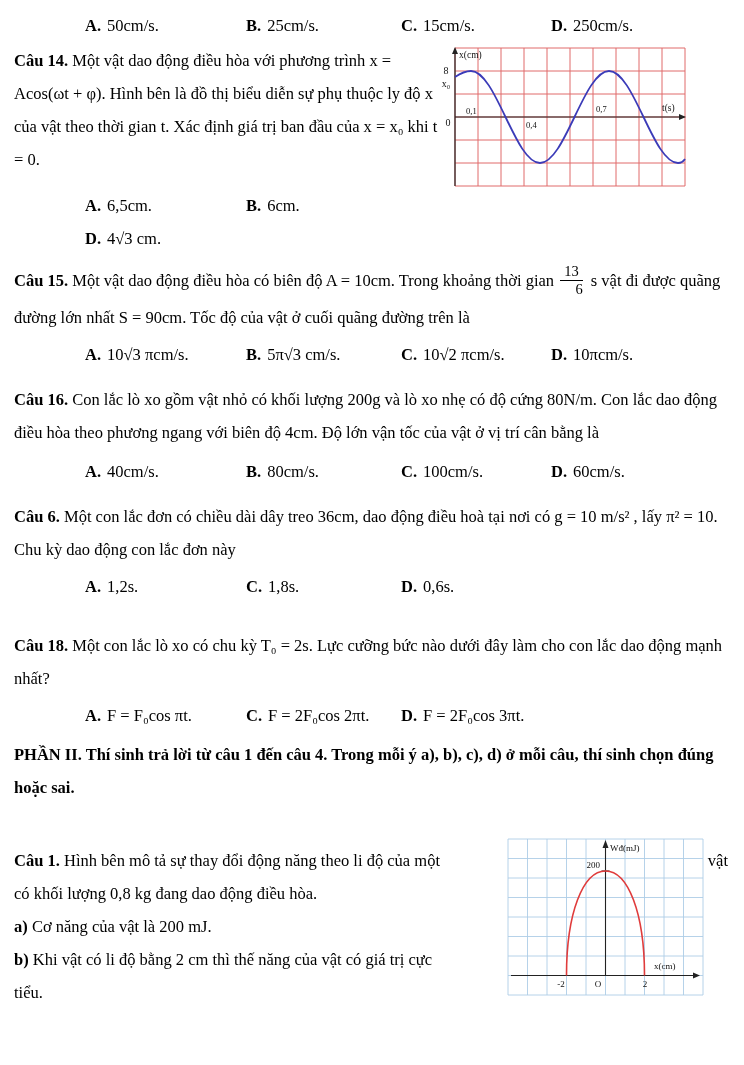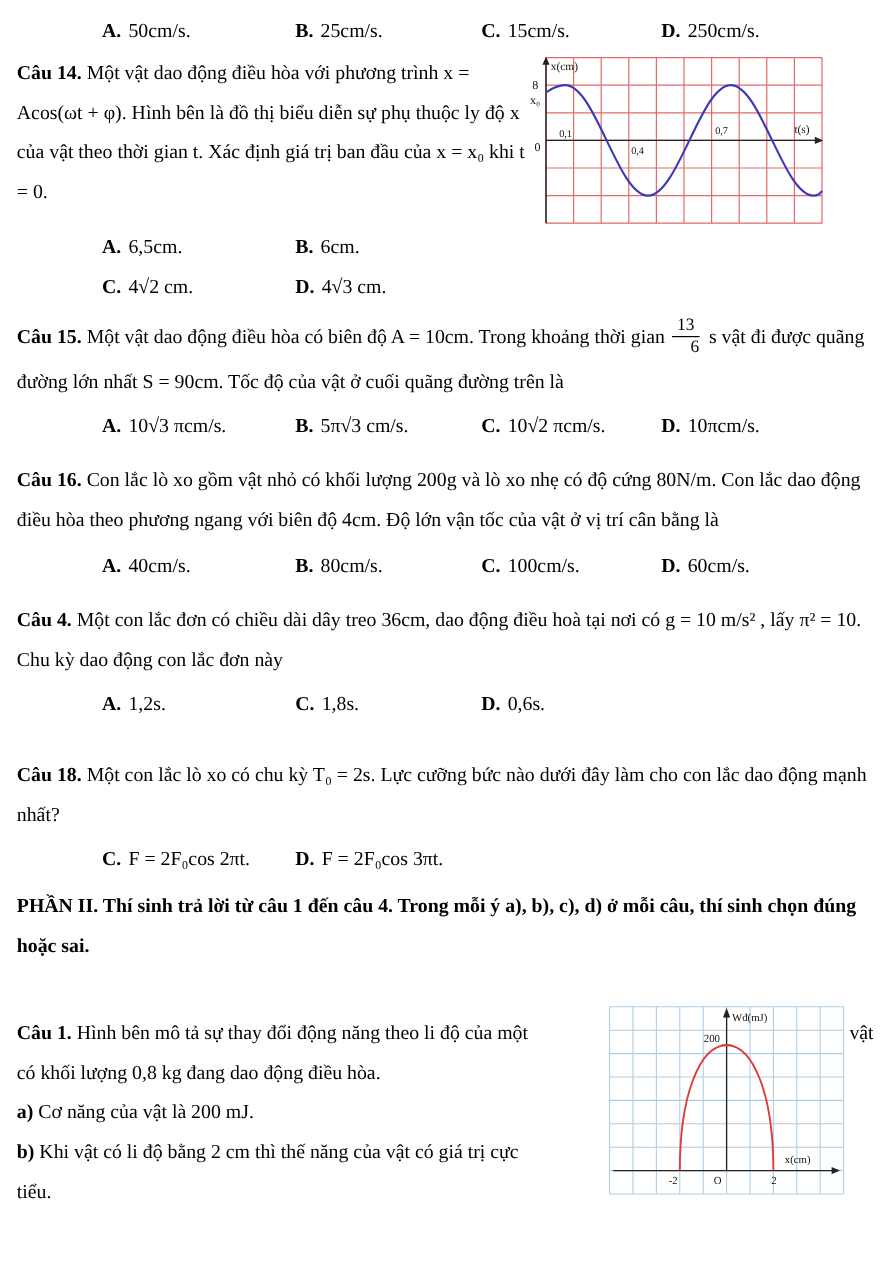--- a/index.html
+++ b/index.html
@@ -73,21 +73,20 @@
     </div>
     <div class="qtext para">
       <b>Câu 14.</b>
       <span>Một vật dao động điều hòa với phương trình x = Acos(ωt + φ). Hình bên là đồ thị biểu diễn sự phụ thuộc ly độ x của vật theo thời gian t. Xác định giá trị ban đầu của x = x₀ khi t = 0.</span>
     </div>
     <div class="opt-row two opts1">
       <span class="opt"><b>A.</b><span>6,5cm.</span></span>
       <span class="opt"><b>B.</b><span>6cm.</span></span>
     </div>
     <div class="opt-row two">
-      <span class="opt"><b>C.</b><span>4√2 cm.</span></span>
       <span class="opt"><b>D.</b><span>4√3 cm.</span></span>
     </div>
   </section>
 
   <section class="qsec" id="q15">
     <div class="para">
       <b>Câu 15.</b>
       <span>Một vật dao động điều hòa có biên độ A = 10cm. Trong khoảng thời gian</span>
       <span class="frac"><span class="num">13</span><span class="den">6</span></span>
       <span>s vật đi được quãng đường lớn nhất S = 90cm. Tốc độ của vật ở cuối quãng đường trên là</span>
@@ -108,36 +107,37 @@
     <div class="opt-row opts">
       <span class="opt"><b>A.</b><span>40cm/s.</span></span>
       <span class="opt"><b>B.</b><span>80cm/s.</span></span>
       <span class="opt"><b>C.</b><span>100cm/s.</span></span>
       <span class="opt"><b>D.</b><span>60cm/s.</span></span>
     </div>
   </section>
 
   <section class="qsec" id="q17">
     <div class="para">
-      <b>Câu 4.</b>
+      <b>Câu 6.</b>
       <span>Một con lắc đơn có chiều dài dây treo 36cm, dao động điều hoà tại nơi có g = 10 m/s² , lấy π² = 10. Chu kỳ dao động con lắc đơn này</span>
     </div>
     <div class="opt-row opts">
       <span class="opt"><b>A.</b><span>1,2s.</span></span>
       <span class="opt"><b>C.</b><span>1,8s.</span></span>
       <span class="opt"><b>D.</b><span>0,6s.</span></span>
     </div>
   </section>
 
   <section class="qsec" id="q18">
     <div class="para">
       <b>Câu 18.</b>
       <span>Một con lắc lò xo có chu kỳ T₀ = 2s. Lực cưỡng bức nào dưới đây làm cho con lắc dao động mạnh nhất?</span>
     </div>
     <div class="opt-row opts">
+      <span class="opt"><b>A.</b><span>F = F₀cos πt.</span></span>
       <span class="opt"><b>C.</b><span>F = 2F₀cos 2πt.</span></span>
       <span class="opt"><b>D.</b><span>F = 2F₀cos 3πt.</span></span>
     </div>
   </section>
 
   <div class="para" id="part2">
     <span>PHẦN II. Thí sinh trả lời từ câu 1 đến câu 4. Trong mỗi ý a), b), c), d) ở mỗi câu, thí sinh chọn đúng hoặc sai.</span>
   </div>
 
   <section class="qsec" id="p2q1">

